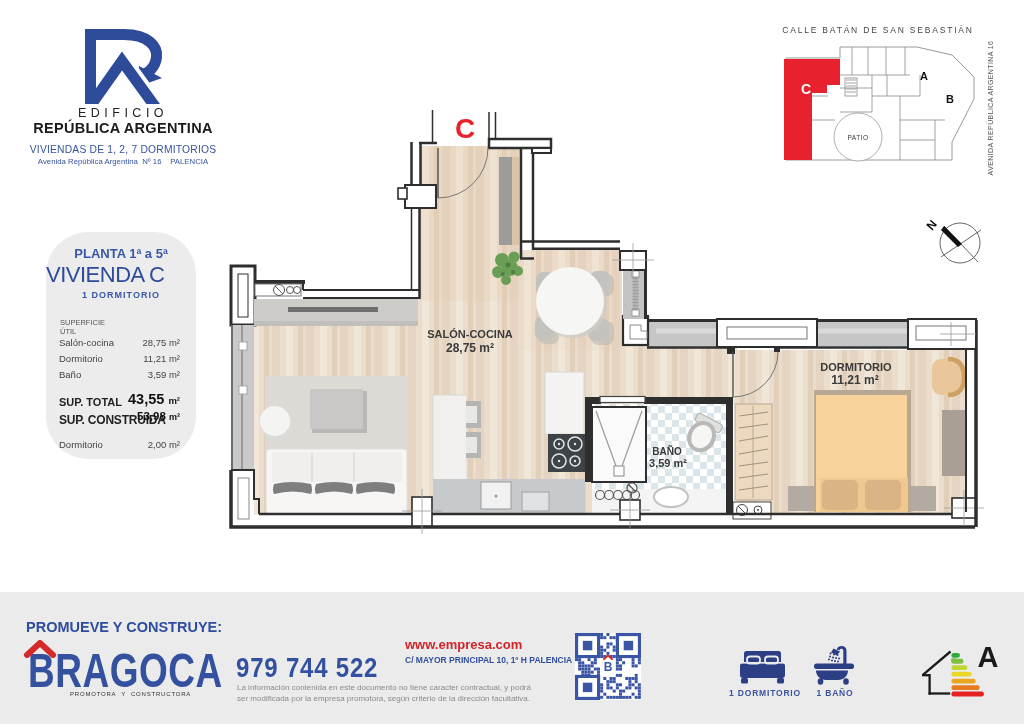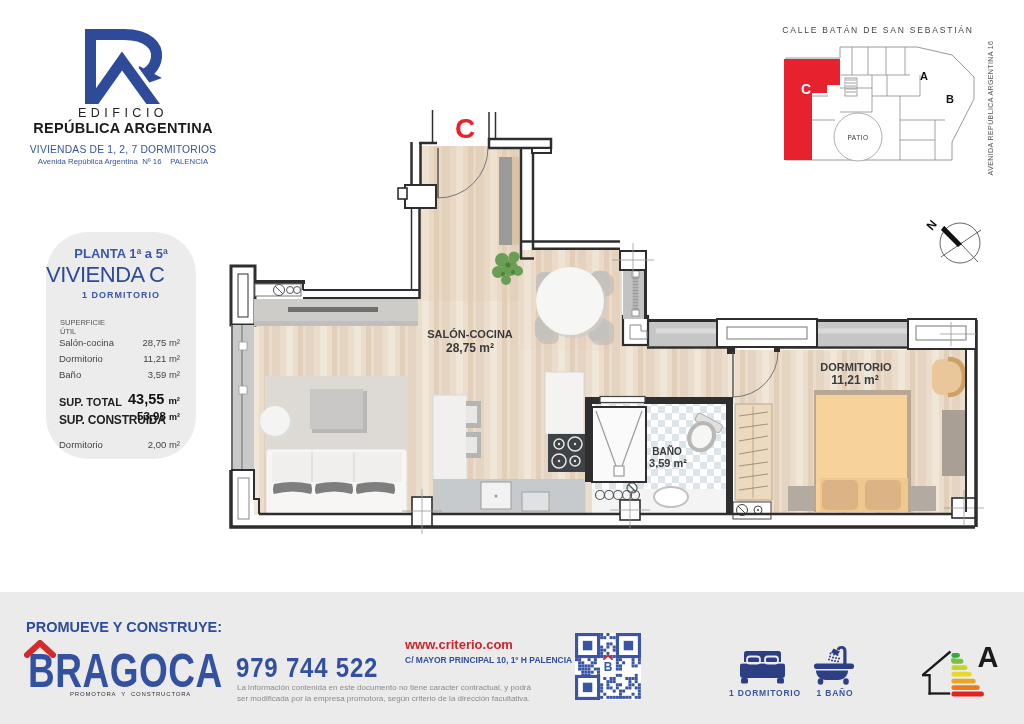--- a/index.html
+++ b/index.html
@@ -393,21 +393,21 @@
 </svg>
 
 <div id="footer"></div>
 <div class="abs" style="left:26px;top:619px;color:#2e4d9e;font-size:14.5px;font-weight:bold;">PROMUEVE Y CONSTRUYE:</div>
 <div class="abs" style="left:28px;top:644px;color:#33519f;font-size:37px;font-weight:bold;letter-spacing:0.5px;"><span style="display:inline-block;transform:scaleY(1.30);transform-origin:top left;">BRAGOCA</span></div>
 <svg class="abs" style="left:24px;top:640px" width="40" height="18" viewBox="0 0 40 18">
   <path d="M3 15 L16 3 L29 15" fill="none" stroke="#d42a2a" stroke-width="6" stroke-linecap="round" stroke-linejoin="round"></path>
 </svg>
 <div class="abs" style="left:70px;top:691px;color:#333;font-size:6px;letter-spacing:0.8px;">PROMOTORA&nbsp; Y&nbsp; CONSTRUCTORA</div>
 <div class="abs" style="left:236px;top:652px;color:#32509f;font-size:24px;font-weight:bold;letter-spacing:0.8px;"><span style="display:inline-block;transform:scaleY(1.12);transform-origin:top left;">979 744 522</span></div>
-<div class="abs" style="left:405px;top:637px;color:#d2232a;font-size:13px;font-weight:bold;">www.criterio.com</div>
+<div class="abs" style="left:405px;top:637px;color:#d2232a;font-size:13px;font-weight:bold;">www.empresa.com</div>
 <div class="abs" style="left:405px;top:655px;color:#32509f;font-size:8.5px;font-weight:bold;">C/ MAYOR PRINCIPAL 10, 1º H PALENCIA</div>
 <div class="abs" style="left:237px;top:682px;color:#8a8a8a;font-size:8px;line-height:11px;">La información contenida en este documento no tiene caracter contractual, y podrá<br>ser modificada por la empresa promotora, según criterio de la dirección facultativa.</div>
 
 <svg class="abs" style="left:575px;top:633px" width="66" height="67" viewBox="0 0 66 67">
   <rect width="66" height="67" fill="#ffffff"></rect>
   <rect x="25.14" y="0.00" width="2.99" height="2.99" fill="#3a55a5"></rect>
   <rect x="31.43" y="0.00" width="2.99" height="2.99" fill="#3a55a5"></rect>
   <rect x="22.00" y="3.14" width="2.99" height="2.99" fill="#3a55a5"></rect>
   <rect x="25.14" y="3.14" width="2.99" height="2.99" fill="#3a55a5"></rect>
   <rect x="28.29" y="3.14" width="2.99" height="2.99" fill="#3a55a5"></rect>

